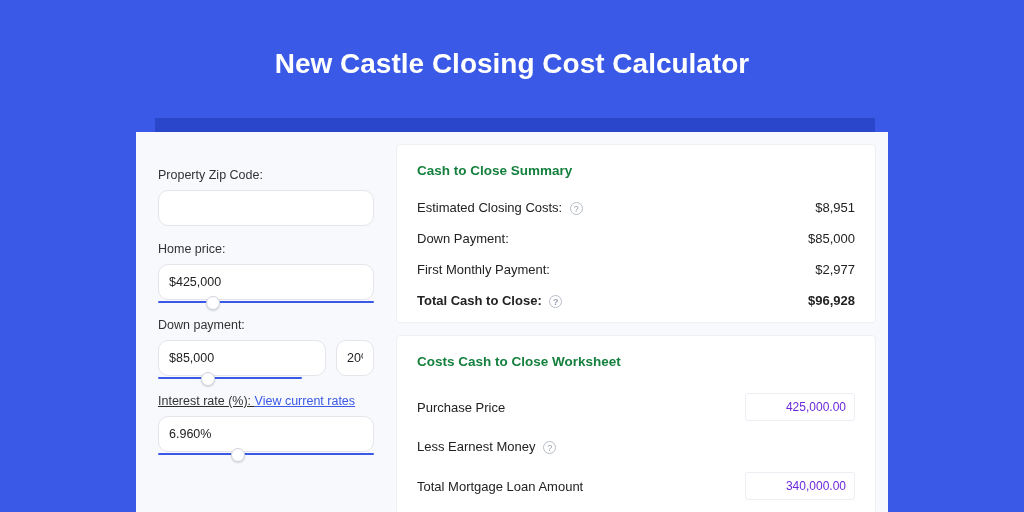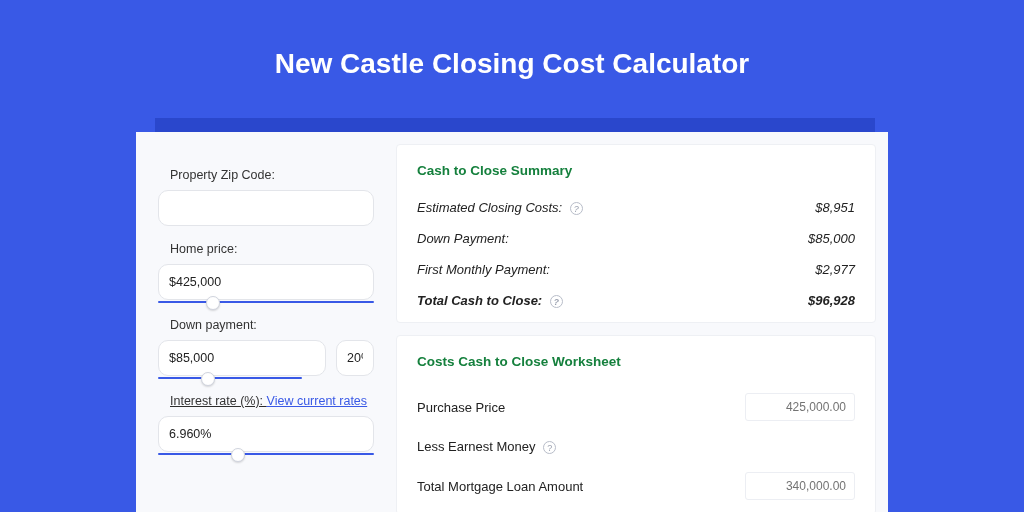--- a/index.html
+++ b/index.html
@@ -36,21 +36,21 @@
     display: flex;
   }
   
   .left {
     width: 260px;
     padding: 36px 22px 0 22px;
     font-size: 12.5px;
     color: #2c2c2c;
   }
   .field { margin-bottom: 16px; position: relative; }
-  .field-label { display: block; margin-bottom: 8px; color: #333; margin-left: 12px; }
+  .field-label { display: block; margin-bottom: 8px; color: #333; }
   .field-label .link { color: #3959e6; }
   .text-input {
     width: 100%;
     height: 36px;
     border: 1px solid #e3e5ea;
     border-radius: 10px;
     background: #fff;
     padding: 0 10px;
     font-size: 12.5px;
     color: #222;
@@ -96,21 +96,20 @@
     color: #15803d;
     margin-bottom: 14px;
   }
   .row {
     display: flex;
     justify-content: space-between;
     align-items: flex-start;
     padding: 8px 0;
     font-size: 13px;
     color: #222;
-    font-style: italic;
   }
   .row.bold { font-weight: 700; }
   .help-icon {
     display: inline-block;
     width: 13px; height: 13px;
     border: 1px solid #b8bdc9;
     border-radius: 50%;
     color: #9aa0af;
     font-size: 9px;
     line-height: 12px;
@@ -126,21 +125,21 @@
     font-size: 13px;
     color: #222;
   }
   .wval {
     width: 110px;
     height: 28px;
     border: 1px solid #eceef3;
     border-radius: 3px;
     background: #fff;
     font-size: 12px;
-    color: #737373;
+    color: #6d28d9;
     text-align: right;
     padding: 0 8px;
   }
 </style>
 </head>
 <body>
 
 <h1 class="page-title">New Castle Closing Cost Calculator</h1>
 
 <div class="shadow-backdrop"></div>

